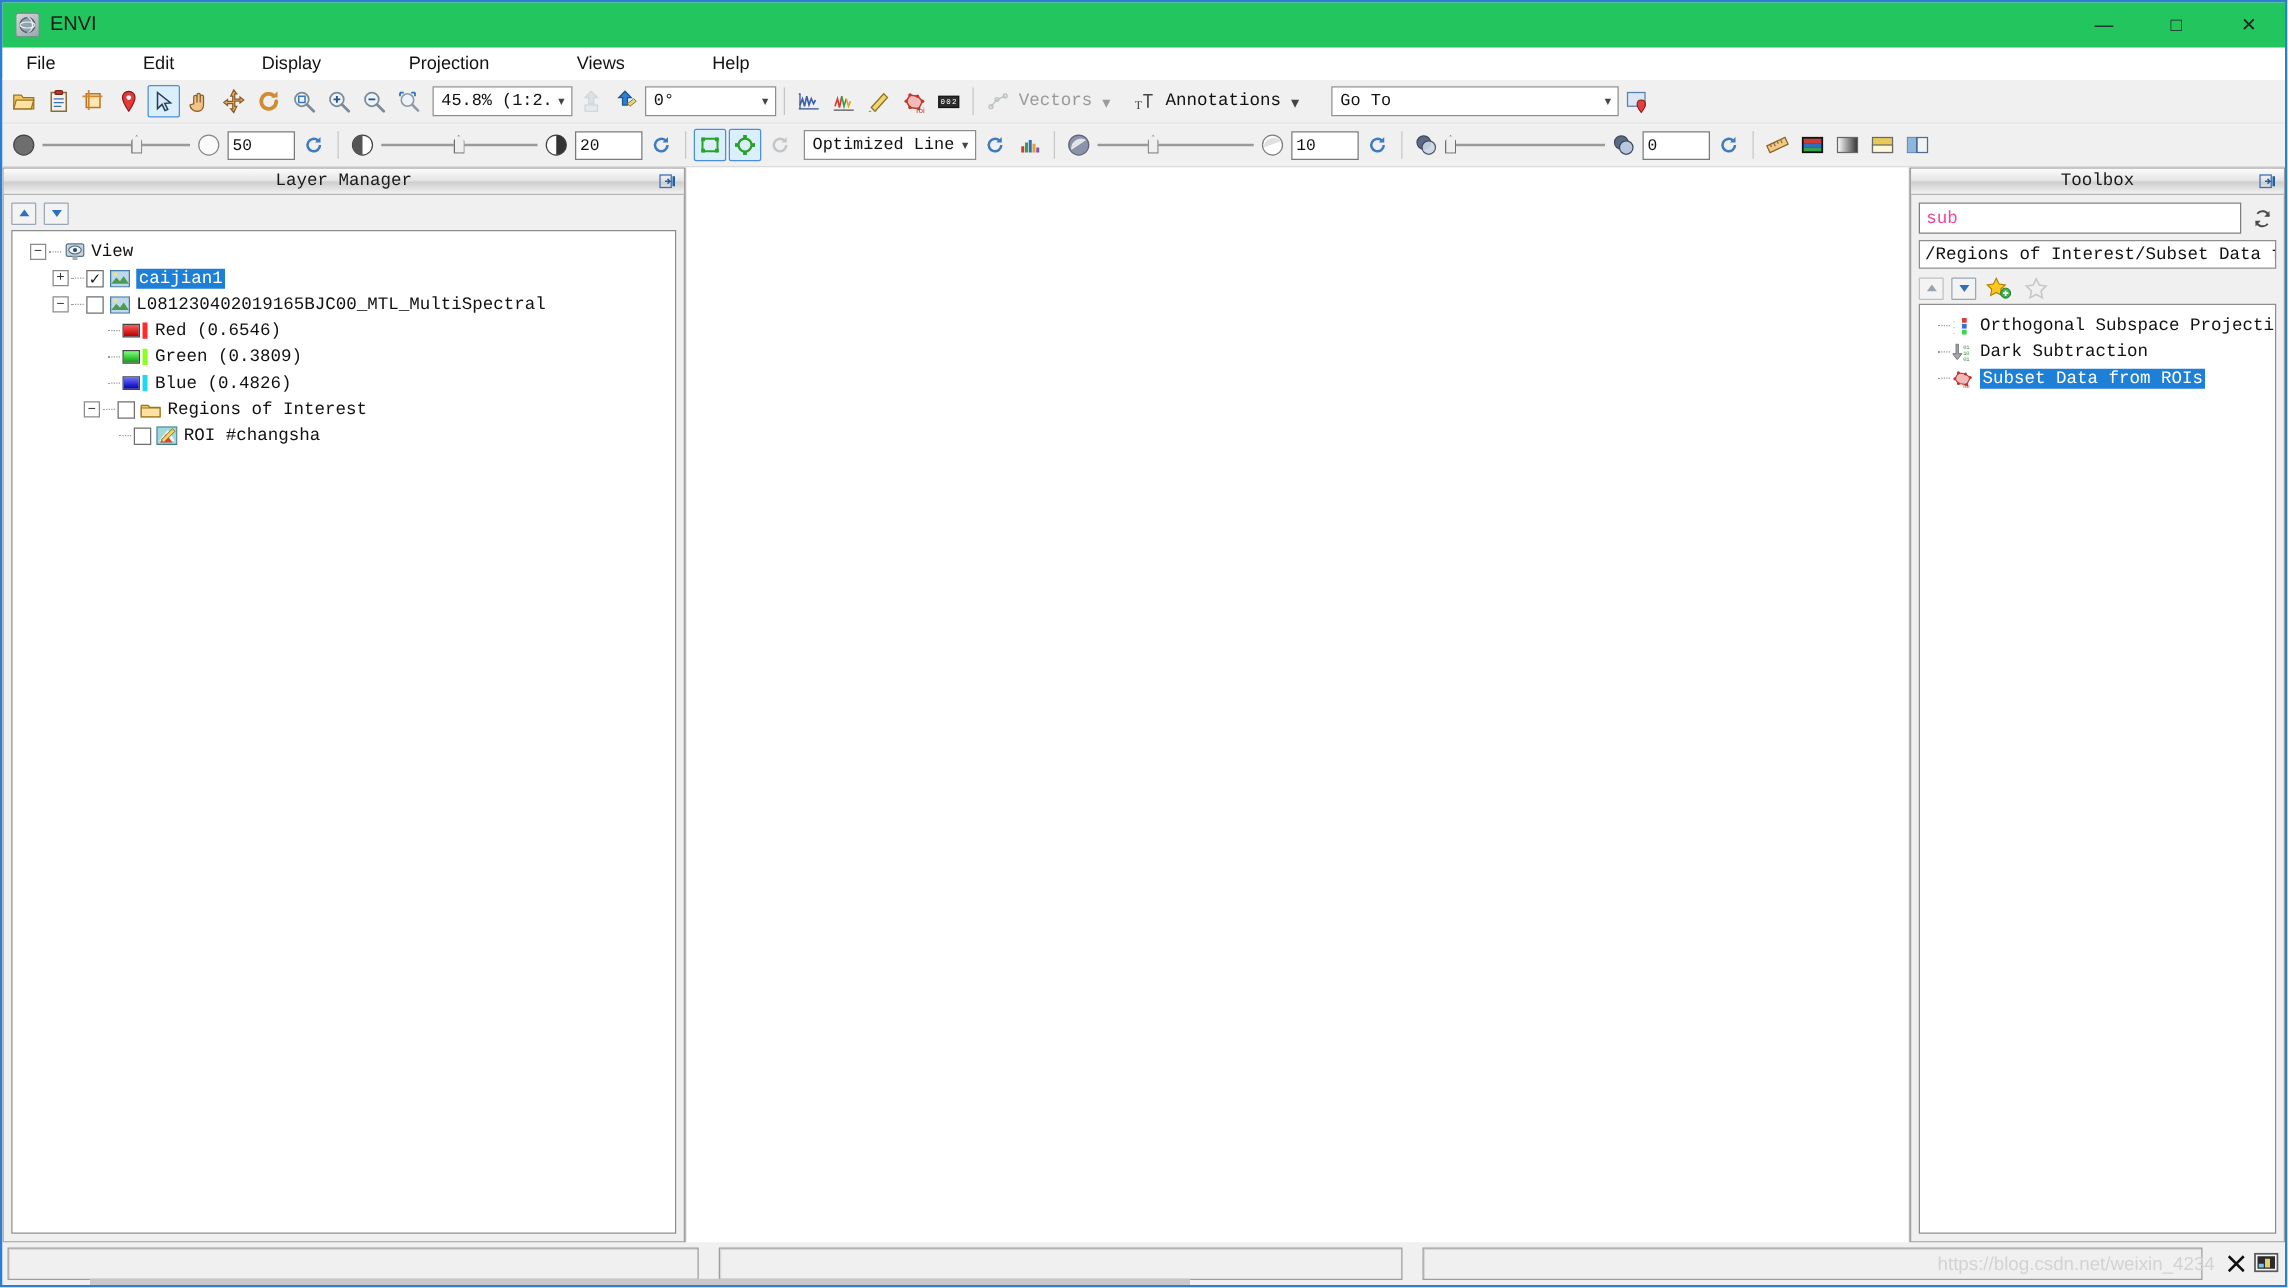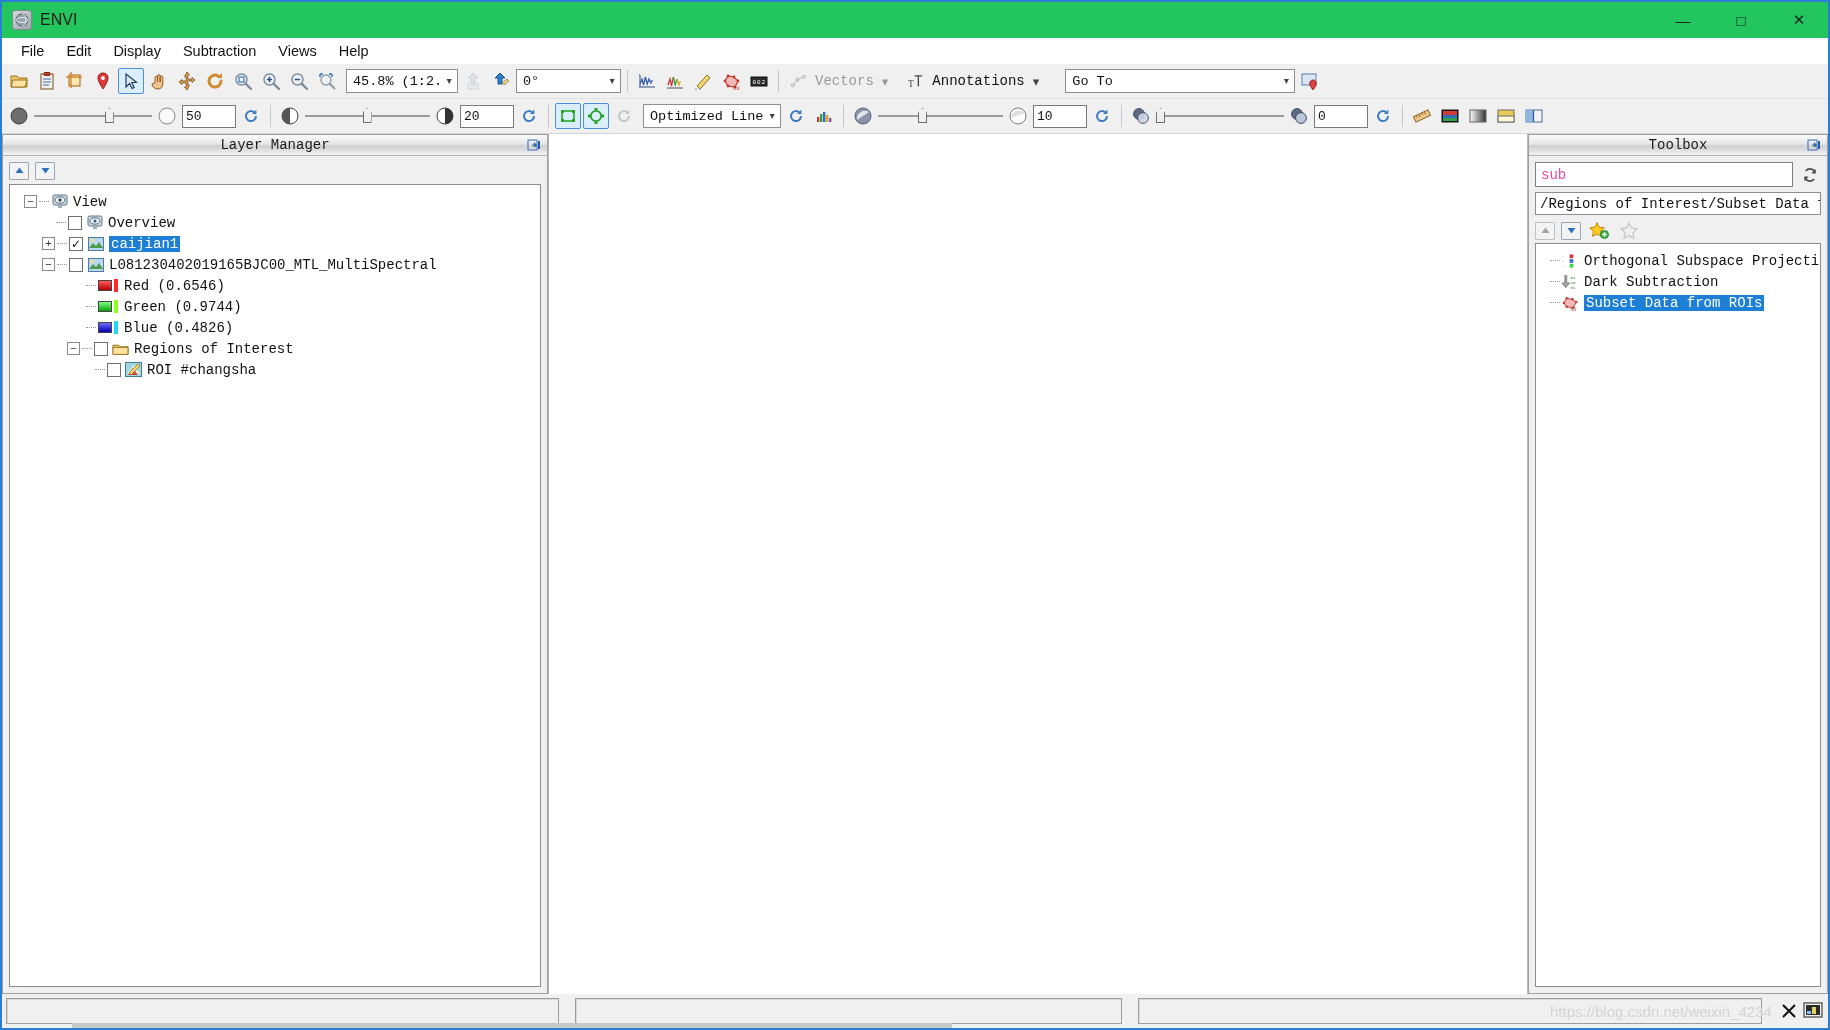--- a/index.html
+++ b/index.html
@@ -45,20 +45,21 @@
     font-size: 15px; color: #222; cursor: default;
   }
 
   
   .menubar {
     height: 26px; min-height: 26px;
     background: #ffffff;
     display: flex; align-items: center;
     padding-left: 8px;
     border-bottom: 1px solid #ffffff;
+    gap: 48px;
   }
   .menuitem {
     font-size: 14.5px; color: #111;
     padding: 2px 11px;
     font-family: "Liberation Sans", sans-serif;
   }
 
   
   .toolbar {
     height: 35px; min-height: 35px;
@@ -246,21 +247,21 @@
       <div class="winbtn">—</div>
       <div class="winbtn">□</div>
       <div class="winbtn close">✕</div>
     </div>
   </div>
 
   <div class="menubar">
     <div class="menuitem">File</div>
     <div class="menuitem">Edit</div>
     <div class="menuitem">Display</div>
-    <div class="menuitem">Subtraction</div>
+    <div class="menuitem">Projection</div>
     <div class="menuitem">Views</div>
     <div class="menuitem">Help</div>
   </div>
 
   <div class="toolbar">
 
     <div class="tb-btn">
       <svg width="20" height="20" viewBox="0 0 20 20">
         <path d="M2 5 h6 l1.5 2 H18 v9 H2 z" fill="#f3c766" stroke="#9a7520" stroke-width="1"></path>
         <path d="M4 9 h14 l-2 7 H2 z" fill="#ffe2a0" stroke="#9a7520" stroke-width="1"></path>
@@ -685,33 +686,20 @@
             <svg width="16" height="15" viewBox="0 0 16 15">
               <rect x="1" y="1" width="14" height="10" rx="1.5" fill="#c8d5de" stroke="#5e7688" stroke-width="1"></rect>
               <ellipse cx="8" cy="6" rx="5" ry="3.2" fill="#f3f7fa" stroke="#4b6678" stroke-width="0.9"></ellipse>
               <circle cx="8" cy="6" r="1.7" fill="#29506b"></circle>
               <rect x="6" y="11" width="4" height="3" fill="#9fb0bc"></rect>
             </svg>
           </span>
           <span class="tlabel">View</span>
         </div>
 
-        <div class="tnode" style="padding-left:46px">
-          <span class="dashline"></span>
-          <span class="cbox"></span>
-          <span class="ticon">
-            <svg width="16" height="15" viewBox="0 0 16 15">
-              <rect x="1" y="1" width="14" height="10" rx="1.5" fill="#c8d5de" stroke="#5e7688" stroke-width="1"></rect>
-              <ellipse cx="8" cy="6" rx="5" ry="3.2" fill="#eef4f8" stroke="#4b6678" stroke-width="0.9"></ellipse>
-              <circle cx="8" cy="6" r="1.6" fill="#3a6074"></circle>
-              <rect x="6" y="11" width="4" height="3" fill="#9fb0bc"></rect>
-            </svg>
-          </span>
-          <span class="tlabel">Overview</span>
-        </div>
 
         <div class="tnode" style="padding-left:32px">
           <span class="exp">+</span>
           <span class="dashline"></span>
           <span class="cbox">
               <span class="tick">✓</span>
             </span>
           <span class="ticon">
             <svg width="16" height="14" viewBox="0 0 16 14">
               <rect x="0.5" y="0.5" width="15" height="13" fill="#bcd9ef" stroke="#4a7ba0" stroke-width="1"></rect>
@@ -740,21 +728,21 @@
           <span class="dashline"></span>
           <span class="band-sw" style="background:linear-gradient(#ff5a5a,#b80000)"></span>
           <span class="band-bar" style="background:#ff2b2b"></span>
           <span class="tlabel">Red (0.6546)</span>
         </div>
 
         <div class="tnode" style="padding-left:76px">
           <span class="dashline"></span>
           <span class="band-sw" style="background:linear-gradient(#7dff7d,#0aa00a)"></span>
           <span class="band-bar" style="background:#8cff1f"></span>
-          <span class="tlabel">Green (0.9744)</span>
+          <span class="tlabel">Green (0.3809)</span>
         </div>
 
         <div class="tnode" style="padding-left:76px">
           <span class="dashline"></span>
           <span class="band-sw" style="background:linear-gradient(#6d6dff,#0000b4)"></span>
           <span class="band-bar" style="background:#22d7f2"></span>
           <span class="tlabel">Blue (0.4826)</span>
         </div>
 
         <div class="tnode" style="padding-left:57px">

